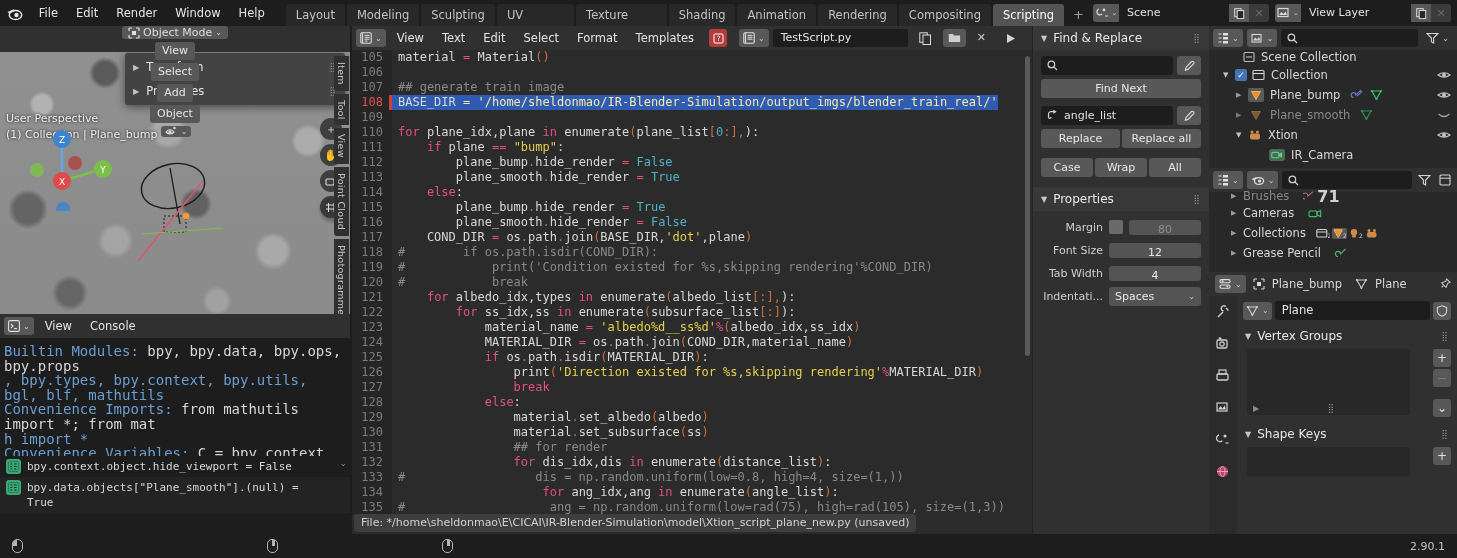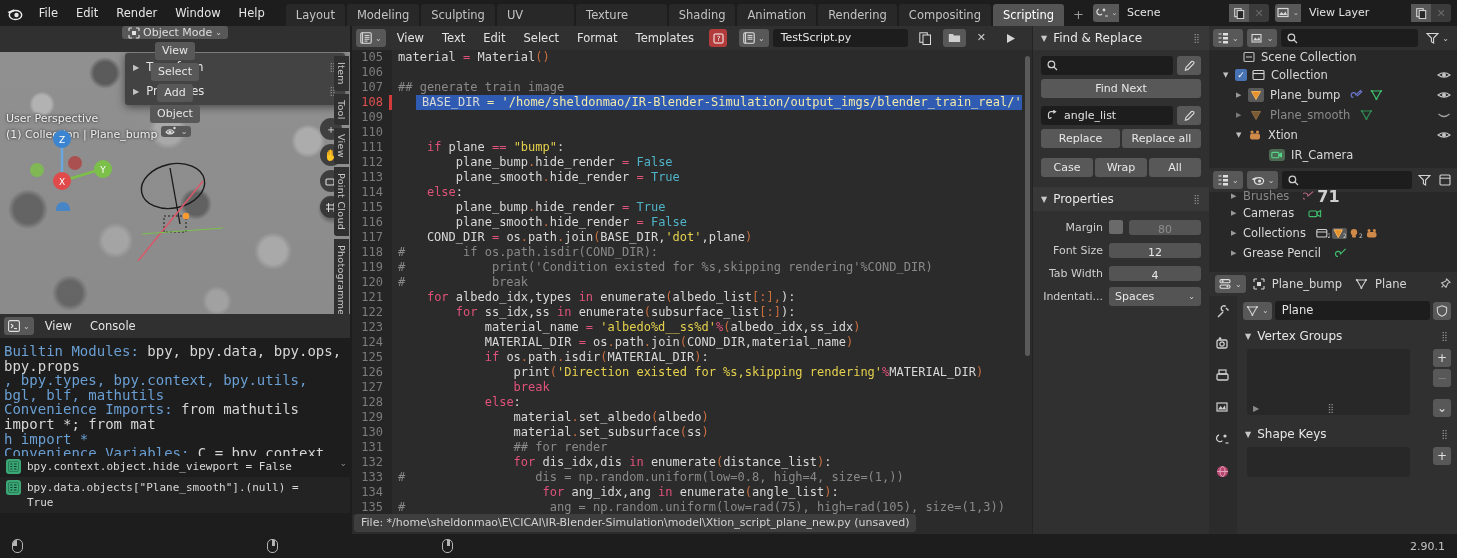--- a/index.html
+++ b/index.html
@@ -84,21 +84,21 @@
 
   
   #texted { left:352px; top:26px; width:680px; height:508px; background:#303030; }
   .te-hdr { height:24px; background:#303030; display:flex; align-items:center; gap:4px; padding:0 4px;}
   .te-body { position:absolute; left:0; top:24px; width:680px; height:484px; background:#2b2b2b;
      font-family:"DejaVu Sans Mono","Liberation Mono",monospace; font-size:12px; }
   .code-line { display:flex; height:15px; line-height:15px; white-space:pre; }
   .ln { flex:none; width:40px; text-align:right; padding-right:9px; color:#7c7c7c; background:#252525; }
   .ln.cur { color:#e05050; }
   .code { padding-left:6px; color:#d6d6d6; }
-  .sel-line .code { background:#2f5bb2;margin-left:24px; }
+  .sel-line .code { background:#2f5bb2; }
   .sel-line .ln { background:#252525; border-right:3px solid #d13b3b; padding-right:6px; }
   .k { color:#e0527a; }   
   .s { color:#e5d14d; }   
   .n { color:#4fb3c8; }   
   .f { color:#d8d8d8; }
   .p { color:#c96f3f; }   
   .cm { color:#898989; }  
   .sel-line .s,.sel-line .k,.sel-line .n,.sel-line .p,.sel-line .cm { color:#f3e9a8; }
   .te-scroll { position:absolute; right:2px; top:30px; width:5px; height:300px; border-radius:3px; background:#5a5a5a;}
   .te-status { position:absolute; left:2px; bottom:2px; height:18px; background:#3e3e3e; border-radius:3px;
@@ -432,21 +432,21 @@
           </svg>
       </div>
     </div>
 
     <div class="te-body" id="code-area">
         <div class="code-line"><span class="ln">105</span><span class="code"><span class="f">material </span><span class="k">=</span><span class="f"> Material</span><span class="p">()</span></span></div>
         <div class="code-line"><span class="ln">106</span><span class="code"> </span></div>
         <div class="code-line"><span class="ln">107</span><span class="code"><span class="cm">## generate train image</span></span></div>
         <div class="code-line sel-line"><span class="ln cur">108</span><span class="code"><span class="f">BASE_DIR </span><span class="k">=</span><span class="f"> </span><span class="s">'/home/sheldonmao/IR-Blender-Simulation/output_imgs/blender_train_real/'</span></span></div>
         <div class="code-line"><span class="ln">109</span><span class="code"> </span></div>
-        <div class="code-line"><span class="ln">110</span></div>
+        <div class="code-line"><span class="ln">110</span><span class="code"><span class="k">for</span><span class="f"> plane_idx,plane </span><span class="k">in</span><span class="f"> enumerate</span><span class="p">(</span><span class="f">plane_list</span><span class="p">[</span><span class="n">0</span><span class="p">:],</span><span class="f">):</span></span></div>
         <div class="code-line"><span class="ln">111</span><span class="code"><span class="f">    </span><span class="k">if</span><span class="f"> plane </span><span class="k">==</span><span class="f"> </span><span class="s">"bump"</span><span class="f">:</span></span></div>
         <div class="code-line"><span class="ln">112</span><span class="code"><span class="f">        plane_bump</span><span class="p">.</span><span class="f">hide_render </span><span class="k">=</span><span class="f"> </span><span class="n">False</span></span></div>
         <div class="code-line"><span class="ln">113</span><span class="code"><span class="f">        plane_smooth</span><span class="p">.</span><span class="f">hide_render </span><span class="k">=</span><span class="f"> </span><span class="n">True</span></span></div>
         <div class="code-line"><span class="ln">114</span><span class="code"><span class="f">    </span><span class="k">else</span><span class="f">:</span></span></div>
         <div class="code-line"><span class="ln">115</span><span class="code"><span class="f">        plane_bump</span><span class="p">.</span><span class="f">hide_render </span><span class="k">=</span><span class="f"> </span><span class="n">True</span></span></div>
         <div class="code-line"><span class="ln">116</span><span class="code"><span class="f">        plane_smooth</span><span class="p">.</span><span class="f">hide_render </span><span class="k">=</span><span class="f"> </span><span class="n">False</span></span></div>
         <div class="code-line"><span class="ln">117</span><span class="code"><span class="f">    COND_DIR </span><span class="k">=</span><span class="f"> os</span><span class="p">.</span><span class="f">path</span><span class="p">.</span><span class="f">join</span><span class="p">(</span><span class="f">BASE_DIR,</span><span class="s">'dot'</span><span class="f">,plane</span><span class="p">)</span></span></div>
         <div class="code-line"><span class="ln">118</span><span class="code"><span class="cm">#        if os.path.isdir(COND_DIR):</span></span></div>
         <div class="code-line"><span class="ln">119</span><span class="code"><span class="cm">#            print('Condition existed for %s,skipping rendering'%COND_DIR)</span></span></div>
         <div class="code-line"><span class="ln">120</span><span class="code"><span class="cm">#            break</span></span></div>

